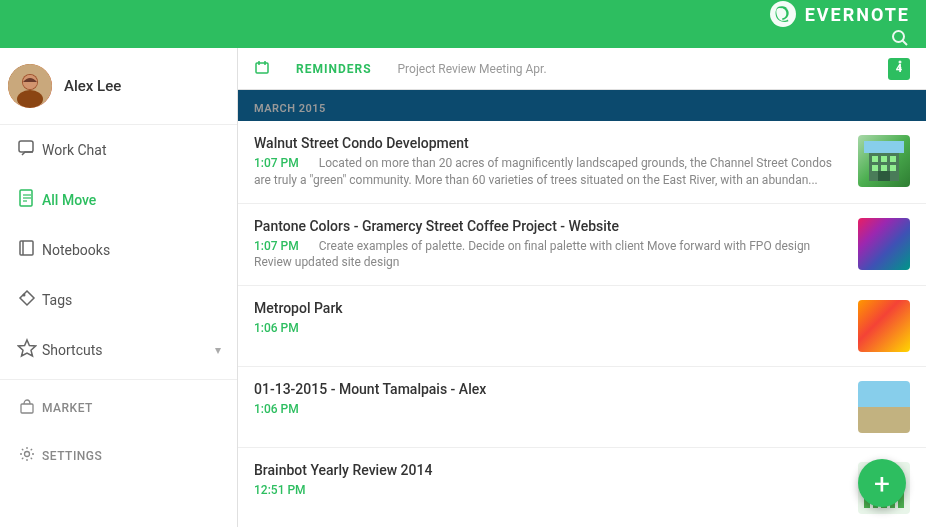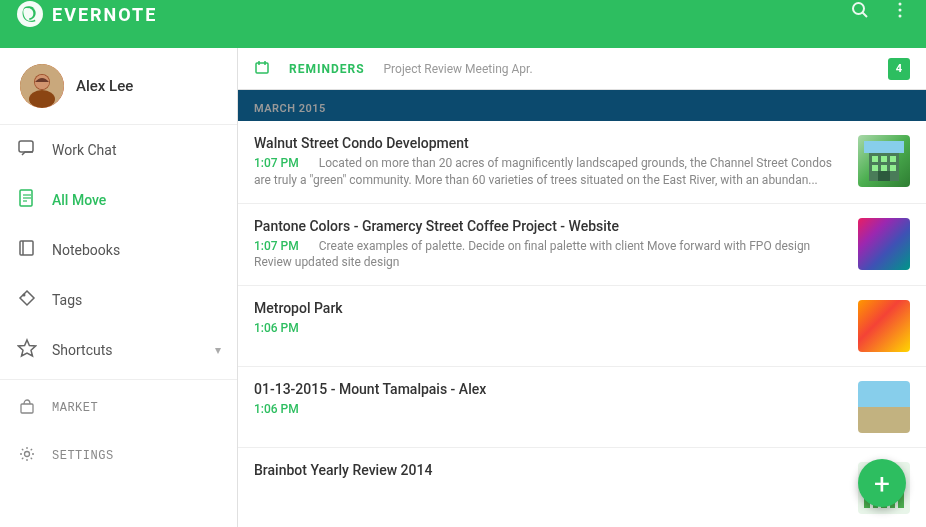--- a/index.html
+++ b/index.html
@@ -3,23 +3,24 @@
   <meta charset="utf-8">
   <style>
     * { margin: 0; padding: 0; box-sizing: border-box; }
     body { font-family: 'Roboto', Arial, sans-serif; width: 926px; height: 527px; overflow: hidden; display: flex; flex-direction: column; background: #fff; }
 
     
     .topbar {
       background: #2dbe60;
       height: 48px;
       display: flex;
-      align-items: flex-start;
+      align-items: flex-end;
       padding: 0 16px;
       flex-shrink: 0;
+      flex-direction: column;
     }
     .topbar-logo {
       display: flex;
       align-items: center;
       gap: 8px;
     }
     .topbar-logo-icon {
       width: 28px;
       height: 28px;
     }
@@ -53,21 +54,21 @@
       display: flex;
       flex-direction: column;
       flex-shrink: 0;
       overflow-y: auto;
     }
 
     .sidebar-profile {
       display: flex;
       align-items: center;
       gap: 12px;
-      padding: 16px 16px 16px 20px;
+      padding: 16px 16px 16px 8px;
       border-bottom: 1px solid #eee;
     }
     .avatar {
       width: 44px;
       height: 44px;
       border-radius: 50%;
       background: #c0392b;
       overflow: hidden;
       flex-shrink: 0;
     }
@@ -84,21 +85,21 @@
     }
     .profile-name {
       font-size: 15px;
       font-weight: 500;
       color: #333;
     }
 
     .sidebar-nav-item {
       display: flex;
       align-items: center;
-      gap: 14px;
+      gap: 4px;
       padding: 13px 16px;
       cursor: pointer;
       color: #555;
       font-size: 14px;
       font-weight: 400;
       position: relative;
     }
     .sidebar-nav-item.active {
       color: #2dbe60;
       background: #fff;
@@ -120,21 +121,20 @@
       height: 1px;
       background: #eee;
       margin: 4px 0;
     }
 
     .sidebar-nav-item.small-caps .nav-label {
       font-size: 12px;
       font-weight: 500;
       letter-spacing: 0.5px;
       color: #888;
-      font-family: Liberation Mono, monospace;
     }
     .sidebar-nav-item.small-caps .nav-icon { color: #888; }
 
     
     .content {
       flex: 1;
       display: flex;
       flex-direction: column;
       overflow: hidden;
       background: #fafafa;
@@ -142,21 +142,21 @@
 
     
     .reminders-bar {
       display: flex;
       align-items: center;
       background: #fff;
       border-bottom: 1px solid #e0e0e0;
       padding: 0 16px;
       height: 42px;
       flex-shrink: 0;
-      gap: 19px;
+      gap: 26px;
     }
     .reminders-icon {
       color: #2dbe60;
       font-size: 14px;
     }
     .reminders-label {
       font-size: 12px;
       font-weight: 700;
       color: #2dbe60;
       letter-spacing: 1px;
@@ -500,20 +500,23 @@
             </div>
           </div>
           <div class="note-thumb">
             <div class="thumb-beach"></div>
           </div>
         </div>
 
         <div class="note-item">
           <div class="note-body">
             <div class="note-title">Brainbot Yearly Review 2014</div>
+            <div class="note-meta">
+              <span class="note-time">12:51 PM</span>
+            </div>
           </div>
           <div class="note-thumb">
             <div class="thumb-chart">
               <div class="thumb-chart-bar" style="height:60%"></div>
               <div class="thumb-chart-bar" style="height:80%"></div>
               <div class="thumb-chart-bar" style="height:50%"></div>
               <div class="thumb-chart-bar" style="height:90%"></div>
               <div class="thumb-chart-bar" style="height:70%"></div>
             </div>
           </div>

